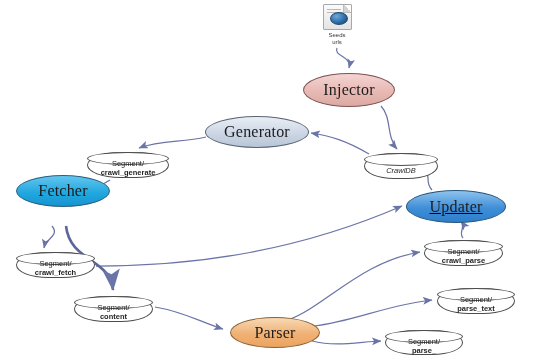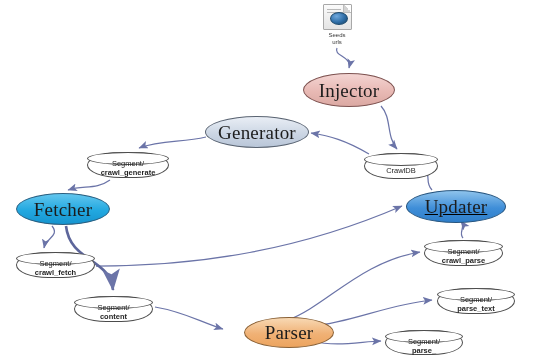--- a/index.html
+++ b/index.html
@@ -19,21 +19,21 @@
   
   .ellipse{
     border-radius:50%;
     display:flex;align-items:center;justify-content:center;
     border:1px solid #4a4a4a;
     text-align:center;
     white-space:nowrap;
   }
   .ellipse .lbl{
     font-family:"Liberation Serif", serif;
-    font-size:19px;
+    font-size:16px;
     color:#1c1c1c;
     letter-spacing:.2px;
     line-height:1;
   }
   .e-injector{
     background:linear-gradient(to bottom,#f3d4d2 0%,#e8b9b4 55%,#dba9a3 100%);
     border-color:#7d5250;
   }
   .e-generator{
     background:linear-gradient(to bottom,#e9eef5 0%,#ccd6e4 55%,#b9c6d8 100%);
@@ -162,21 +162,21 @@
   <div class="cyl" style="left:87px;top:152px;width:82px;height:26px;">
     <span class="cap"></span>
     <div class="ctext">
       <span class="l1">Segment/</span>
       <span class="l2">crawl_generate</span>
     </div>
   </div>
 
   <div class="cyl" style="left:364px;top:153px;width:74px;height:26px;">
     <span class="cap"></span>
-    <div class="ctext" style="padding-top:8px;">
+    <div class="ctext" style="padding-top:8px;font-style:italic;">
       <span class="l1">CrawlDB</span>
       <span class="l2"></span>
     </div>
   </div>
 
   <div class="cyl" style="left:16px;top:252px;width:79px;height:26px;">
     <span class="cap"></span>
     <div class="ctext">
       <span class="l1">Segment/</span>
       <span class="l2">crawl_fetch</span>
@@ -216,25 +216,25 @@
   </div>
 
   <div class="node ellipse e-injector" style="left:303px;top:73px;width:92px;height:34px;">
     <span class="lbl">Injector</span>
   </div>
 
   <div class="node ellipse e-generator" style="left:205px;top:116px;width:104px;height:32px;align-items:center;">
     <span class="lbl">Generator</span>
   </div>
 
-  <div class="node ellipse e-fetcher" style="left:16px;top:193px;width:94px;height:32px;">
+  <div class="node ellipse e-fetcher" style="left:16px;top:175px;width:94px;height:32px;">
     <span class="lbl">Fetcher</span>
   </div>
 
   <div class="node ellipse e-updater" style="left:406px;top:190px;width:100px;height:33px;">
     <span class="lbl">Updater</span>
   </div>
 
-  <div class="node ellipse e-parser" style="left:244px;top:317px;width:90px;height:31px;">
+  <div class="node ellipse e-parser" style="left:230px;top:317px;width:90px;height:31px;">
     <span class="lbl">Parser</span>
   </div>
 
 </div>
 
 </body></html>

